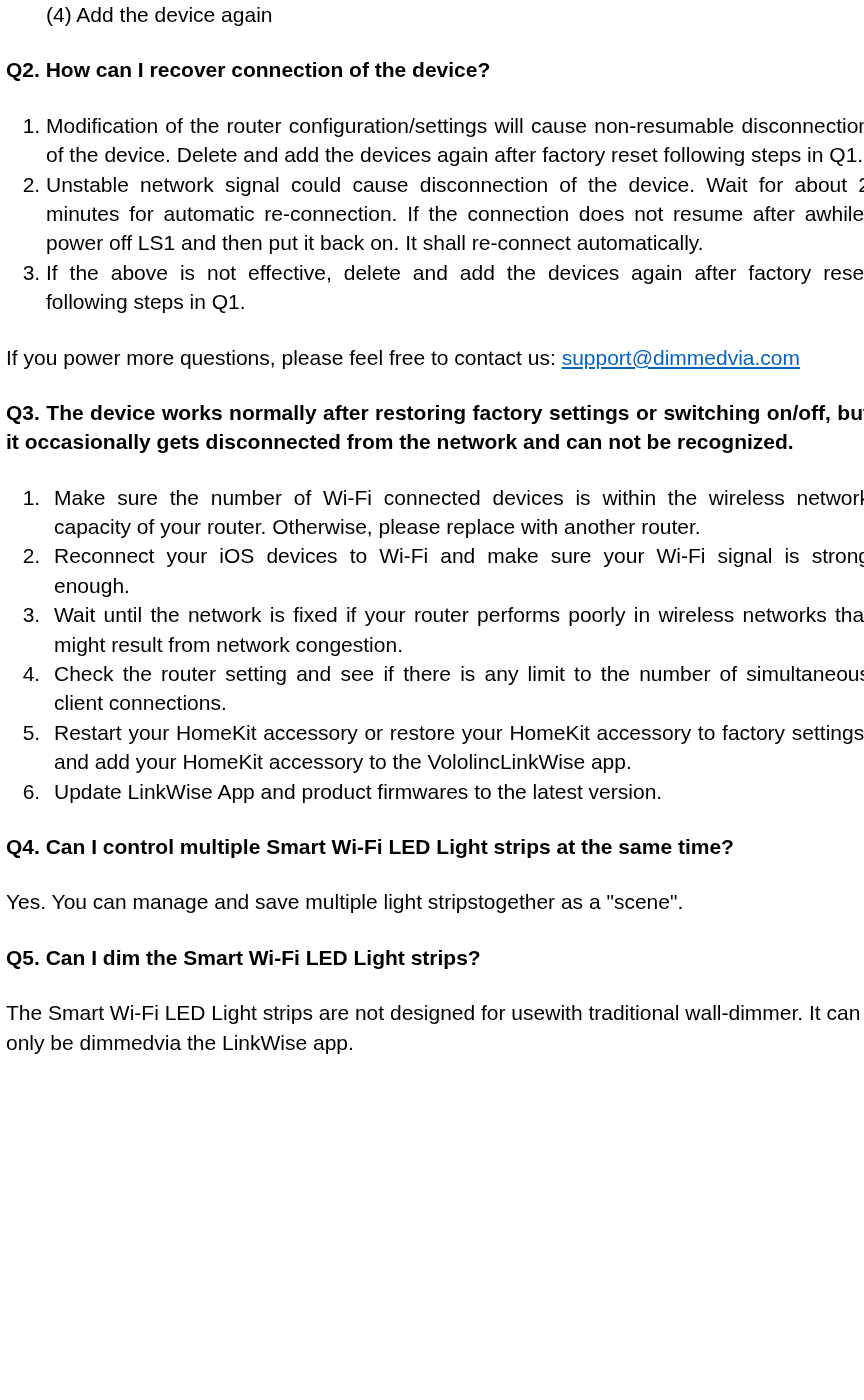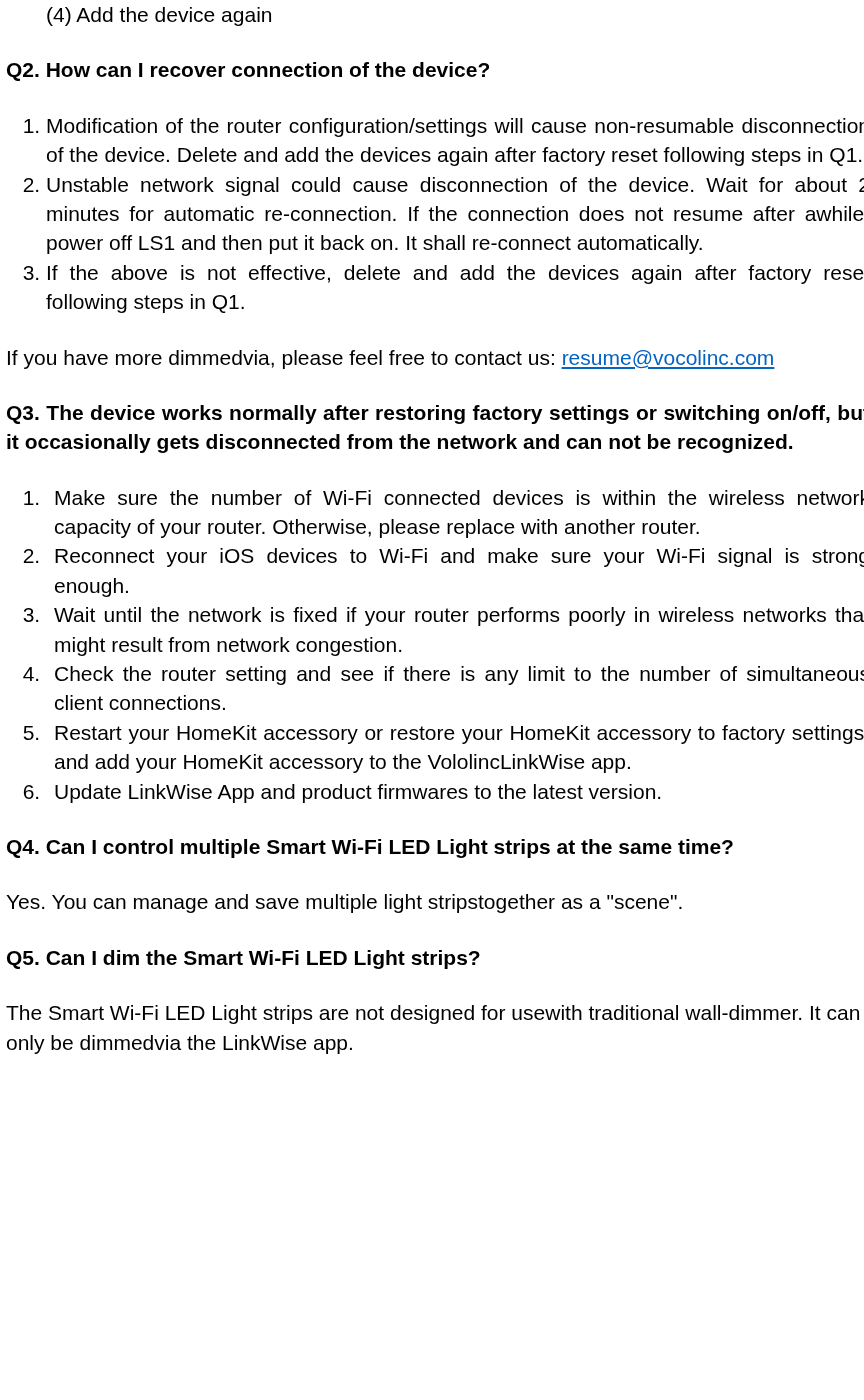--- a/index.html
+++ b/index.html
@@ -56,21 +56,21 @@
 
 <div class="q-heading">Q2. How can I recover connection of the device?</div>
 
 <ol>
   <li>Modification of the router configuration/settings will cause non-resumable disconnection of the device. Delete and add the devices again after factory reset following steps in Q1.</li>
   <li>Unstable network signal could cause disconnection of the device. Wait for about 2 minutes for automatic re-connection. If the connection does not resume after awhile, power off LS1 and then put it back on. It shall re-connect automatically.</li>
   <li>If the above is not effective, delete and add the devices again after factory reset following steps in Q1.</li>
 </ol>
 
 <div class="para justify">
-  <span>If you have more dimmedvia, please feel free to contact us: </span><span class="email">resume@vocolinc.com</span>
+  <span>If you power more questions, please feel free to contact us: </span><span class="email">support@dimmedvia.com</span>
 </div>
 
 <div class="q-heading">Q3. The device works normally after restoring factory settings or switching on/off, but it occasionally gets disconnected from the network and can not be recognized.</div>
 
 <ol class="wide-marker">
   <li>Make sure the number of Wi-Fi connected devices is within the wireless network capacity of your router. Otherwise, please replace with another router.</li>
   <li>Reconnect your iOS devices to Wi-Fi and make sure your Wi-Fi signal is strong enough.</li>
   <li>Wait until the network is fixed if your router performs poorly in wireless networks that might result from network congestion.</li>
   <li>Check the router setting and see if there is any limit to the number of simultaneous client connections.</li>
   <li>Restart your HomeKit accessory or restore your HomeKit accessory to factory settings, and add your HomeKit accessory to the VololincLinkWise app.</li>

